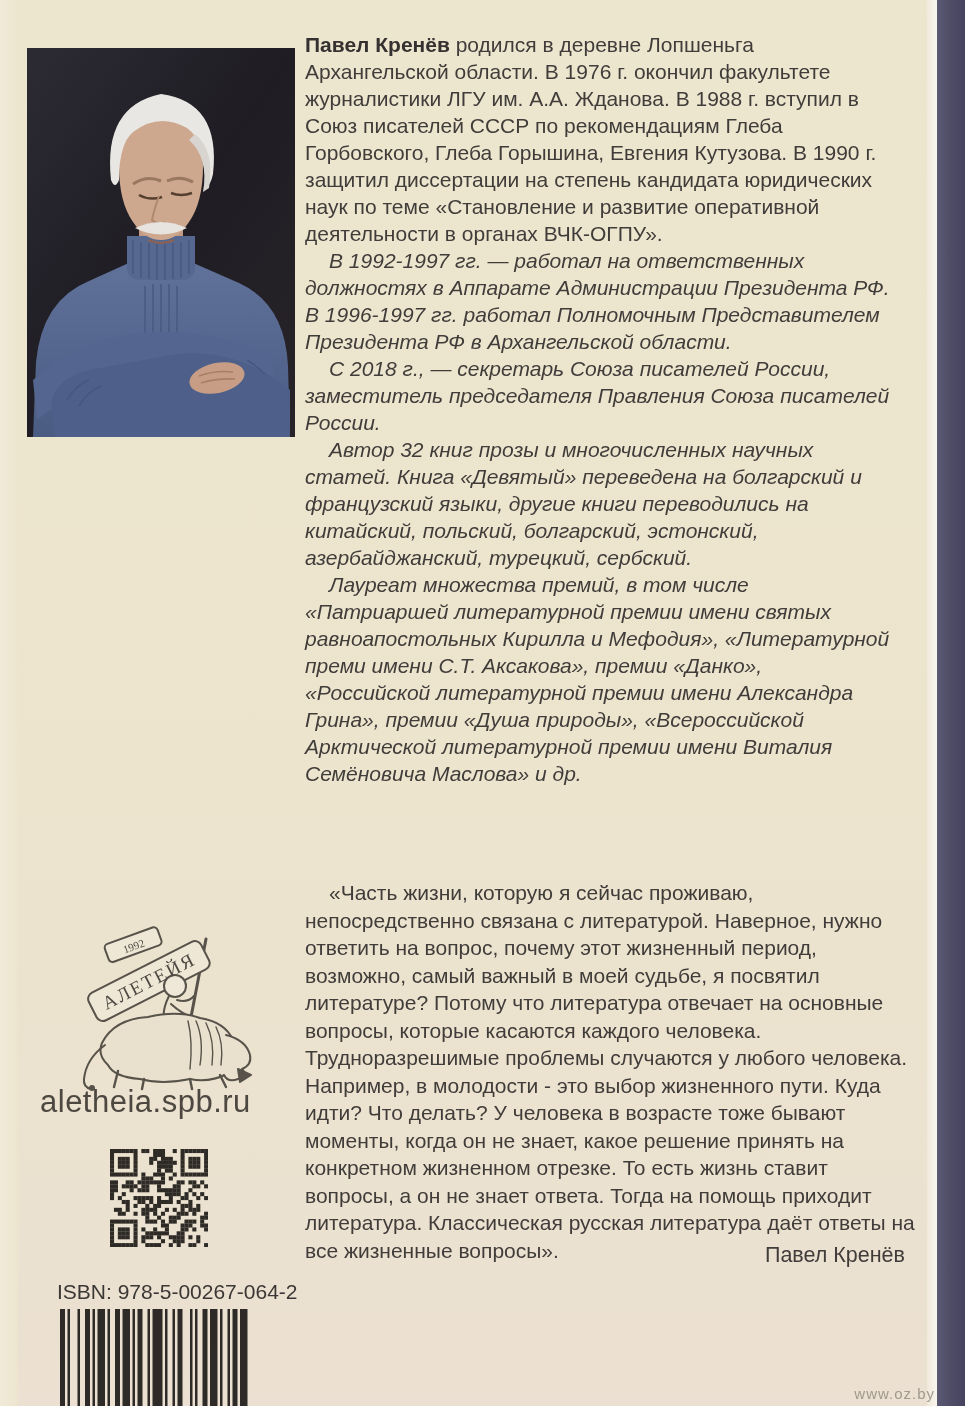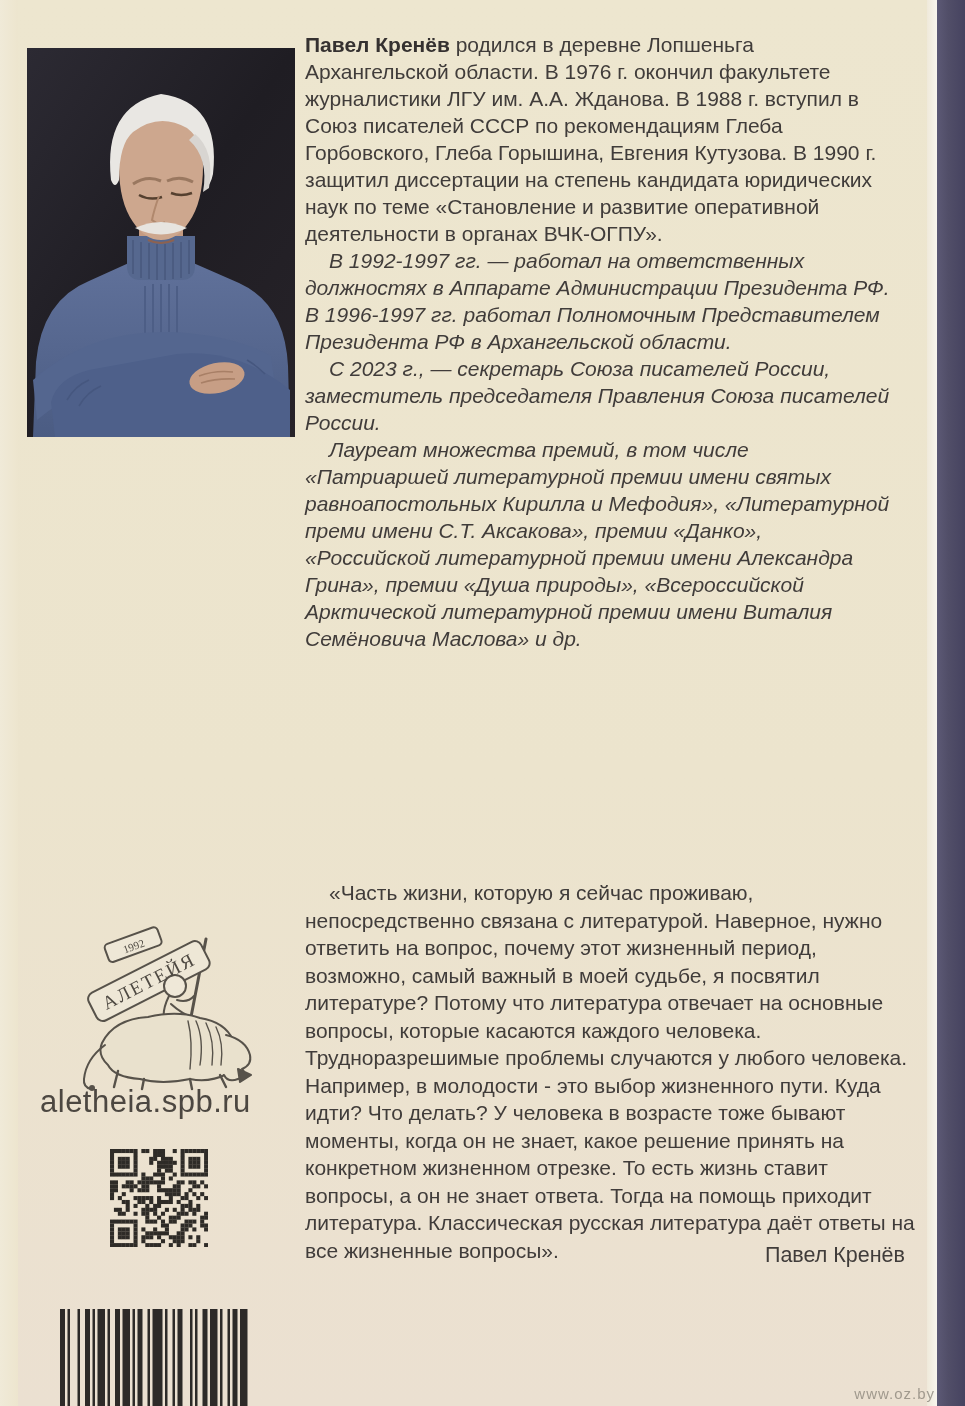--- a/index.html
+++ b/index.html
@@ -110,21 +110,22 @@
         <path d="M40,352 q8,-14 22,-20"></path>
           <path d="M52,358 q8,-14 22,-20"></path>
         <path d="M220,312 q10,6 18,14"></path>
       </g>
     </svg>
   </div>
 
   <div class="bio">
     <p><strong>Павел Кренёв</strong><span> родился в деревне Лопшеньга Архангельской области. В 1976 г. окончил факультете журналистики ЛГУ им. А.А. Жданова. В 1988 г. вступил в Союз писателей СССР по рекомендациям Глеба Горбовского, Глеба Горышина, Евгения Кутузова. В 1990 г. защитил диссертации на степень кандидата юридических наук по теме «Становление и развитие оперативной деятельности в органах ВЧК-ОГПУ».</span></p>
     <p class="ind">В 1992-1997 гг. — работал на ответственных должностях в Аппарате Администрации Президента РФ. В 1996-1997 гг.  работал Полномочным Представителем Президента РФ в Архангельской области.</p>
-    <p class="ind">С 2023 г., — секретарь Союза писателей России, заместитель председателя Правления Союза писателей России.</p>
+    <p class="ind">С 2018 г., — секретарь Союза писателей России, заместитель председателя Правления Союза писателей России.</p>
+    <p class="ind">Автор 32 книг прозы и многочисленных научных статей. Книга «Девятый» переведена на болгарский и французский языки, другие книги переводились на китайский, польский, болгарский, эстонский, азербайджанский, турецкий, сербский.</p>
     <p class="ind">Лауреат множества премий, в том числе «Патриаршей литературной премии имени святых равноапостольных Кирилла и Мефодия», «Литературной преми имени С.Т. Аксакова», премии «Данко», «Российской литературной премии имени Александра Грина», премии «Душа природы», «Всероссийской Арктической литературной премии имени Виталия Семёновича Маслова» и др.</p>
   </div>
 
   <div class="quote">«Часть жизни, которую я сейчас проживаю, непосредственно связана с литературой. Наверное, нужно ответить на вопрос, почему этот жизненный период, возможно, самый важный в моей судьбе, я посвятил литературе? Потому что литература отвечает на основные вопросы, которые касаются каждого человека. Трудноразрешимые проблемы случаются у любого человека. Например, в молодости - это выбор жизненного пути. Куда идти? Что делать? У человека в возрасте тоже бывают моменты, когда он не знает, какое решение принять на конкретном жизненном отрезке. То есть жизнь ставит вопросы, а он не знает ответа. Тогда на помощь приходит литература. Классическая русская литература даёт ответы на все жизненные вопросы».</div>
   <div class="signature">Павел Кренёв</div>
 
   <div class="logo">
     <svg width="182" height="168" viewBox="0 0 182 168">
       <g stroke="#57524a" stroke-width="2" fill="none" stroke-linecap="round" stroke-linejoin="round">
 
@@ -476,20 +477,21 @@
         <rect x="43.12" y="94.08" width="4.07" height="4.07"></rect>
         <rect x="47.04" y="94.08" width="4.07" height="4.07"></rect>
         <rect x="58.80" y="94.08" width="4.07" height="4.07"></rect>
         <rect x="66.64" y="94.08" width="4.07" height="4.07"></rect>
         <rect x="78.40" y="94.08" width="4.07" height="4.07"></rect>
         <rect x="82.32" y="94.08" width="4.07" height="4.07"></rect>
         <rect x="94.08" y="94.08" width="4.07" height="4.07"></rect>
       </svg>
   </div>
 
+  <div class="isbn">ISBN: 978-5-00267-064-2</div>
   <div class="barcode">
     <svg width="196" height="97" fill="#2d2a28">
         <rect x="0.00" y="0" width="5.00" height="97"></rect>
         <rect x="7.50" y="0" width="2.50" height="97"></rect>
         <rect x="17.50" y="0" width="2.50" height="97"></rect>
         <rect x="25.00" y="0" width="5.00" height="97"></rect>
         <rect x="32.50" y="0" width="2.50" height="97"></rect>
         <rect x="37.50" y="0" width="7.50" height="97"></rect>
         <rect x="47.50" y="0" width="2.50" height="97"></rect>
         <rect x="55.00" y="0" width="5.00" height="97"></rect>

